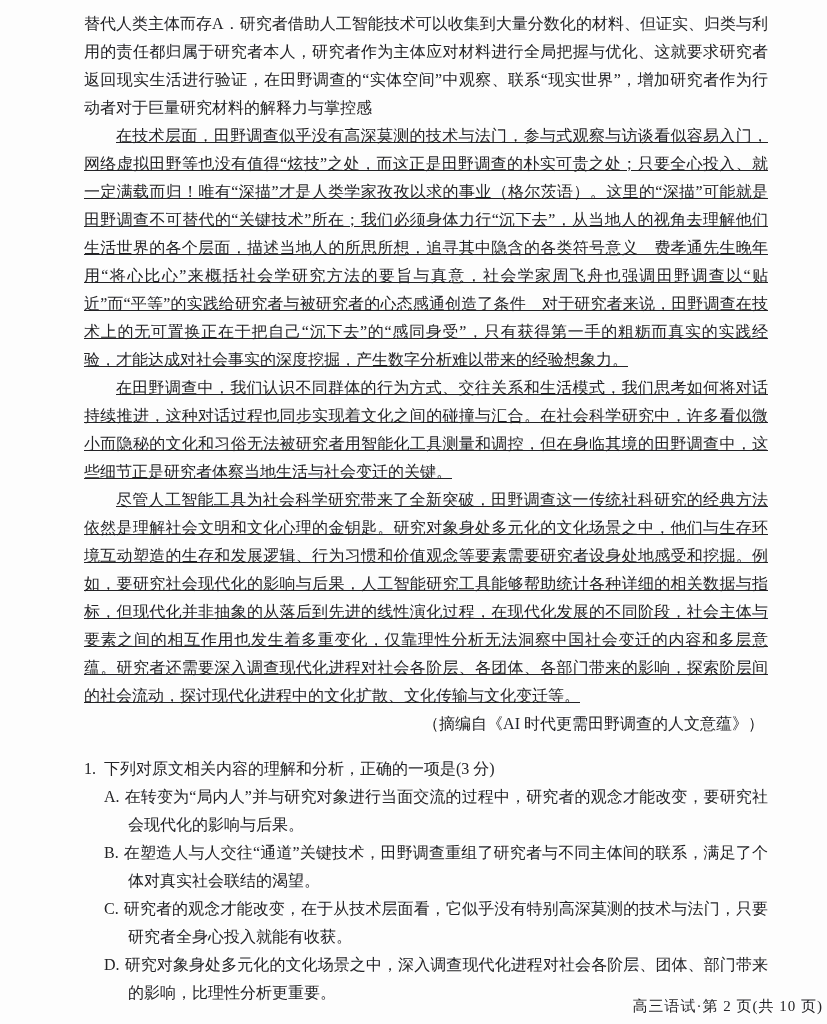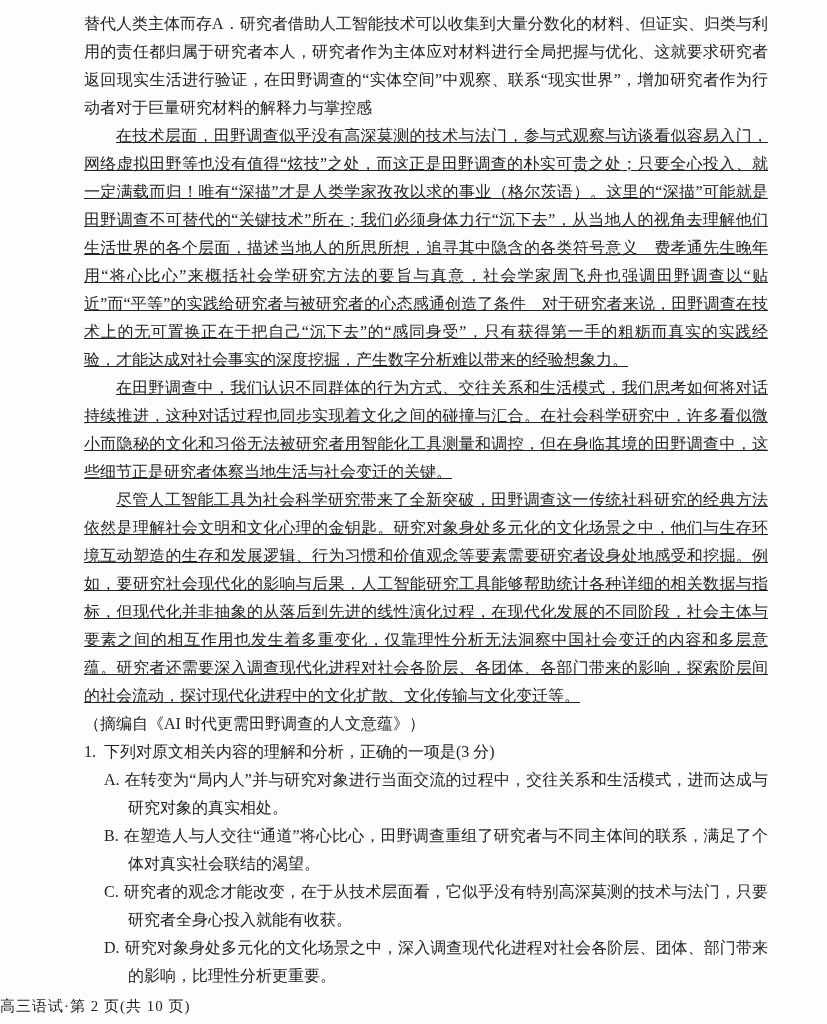--- a/index.html
+++ b/index.html
@@ -26,26 +26,26 @@
     text-align: justify;
   }
   .content p {
     margin: 0;
   }
   p.indent {
     text-indent: 2em;
     text-decoration: underline;
   }
   p.attribution {
-    text-align: left;
+    text-align: right;
     text-indent: 0;
     padding-right: 4px;
   }
   .question {
-    margin-top: 0;
+    margin-top: 17px;
   }
   .stem {
     padding-left: 25px;
     text-indent: -25px;
     text-align: justify;
   }
   .qnum {
     padding-right: 8px;
   }
   .option {
@@ -53,23 +53,23 @@
     padding-left: 24px;
     text-indent: -24px;
     text-align: justify;
   }
   .olabel {
     padding-right: 5px;
   }
   .page-footer {
     position: absolute;
     left: 0;
-    right: 15px;
+    right: 4px;
     bottom: 8px;
-    text-align: left;
+    text-align: right;
     font-size: 15px;
     letter-spacing: 1px;
     color: #232326;
   }
 </style>
 </head>
 <body>
 
 <div class="sheet">
   <div class="content">
@@ -83,25 +83,25 @@
     <p class="indent">尽管人工智能工具为社会科学研究带来了全新突破，田野调查这一传统社科研究的经典方法依然是理解社会文明和文化心理的金钥匙。研究对象身处多元化的文化场景之中，他们与生存环境互动塑造的生存和发展逻辑、行为习惯和价值观念等要素需要研究者设身处地感受和挖掘。例如，要研究社会现代化的影响与后果，人工智能研究工具能够帮助统计各种详细的相关数据与指标，但现代化并非抽象的从落后到先进的线性演化过程，在现代化发展的不同阶段，社会主体与要素之间的相互作用也发生着多重变化，仅靠理性分析无法洞察中国社会变迁的内容和多层意蕴。研究者还需要深入调查现代化进程对社会各阶层、各团体、各部门带来的影响，探索阶层间的社会流动，探讨现代化进程中的文化扩散、文化传输与文化变迁等。</p>
 
     <p class="attribution">（摘编自《AI 时代更需田野调查的人文意蕴》）</p>
 
     <div class="question">
       <div class="stem">
         <span class="qnum">1.</span><span>下列对原文相关内容的理解和分析，正确的一项是(3 分)</span>
       </div>
 
       <div class="option">
-        <span class="olabel">A.</span><span>在转变为“局内人”并与研究对象进行当面交流的过程中，交往关系和生活模式，进而达成与研究对象的真实相处。</span>
+        <span class="olabel">A.</span><span>在转变为“局内人”并与研究对象进行当面交流的过程中，研究者的观念才能改变，要研究社会现代化的影响与后果。</span>
       </div>
 
       <div class="option">
-        <span class="olabel">B.</span><span>在塑造人与人交往“通道”将心比心，田野调查重组了研究者与不同主体间的联系，满足了个体对真实社会联结的渴望。</span>
+        <span class="olabel">B.</span><span>在塑造人与人交往“通道”关键技术，田野调查重组了研究者与不同主体间的联系，满足了个体对真实社会联结的渴望。</span>
       </div>
 
       <div class="option">
         <span class="olabel">C.</span><span>研究者的观念才能改变，在于从技术层面看，它似乎没有特别高深莫测的技术与法门，只要研究者全身心投入就能有收获。</span>
       </div>
 
       <div class="option">
         <span class="olabel">D.</span><span>研究对象身处多元化的文化场景之中，深入调查现代化进程对社会各阶层、团体、部门带来的影响，比理性分析更重要。</span>
       </div>
     </div>

